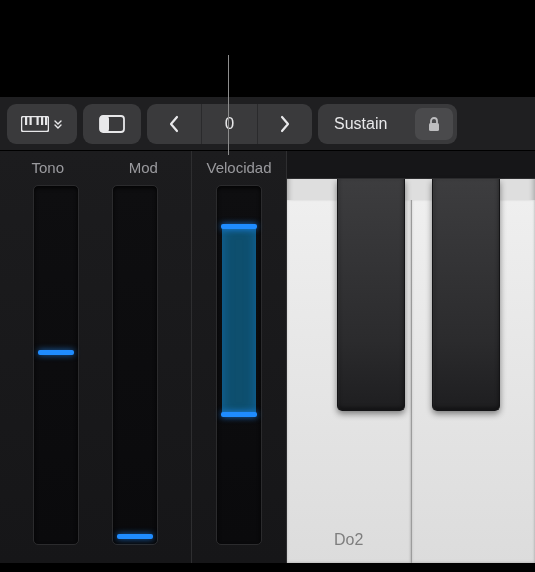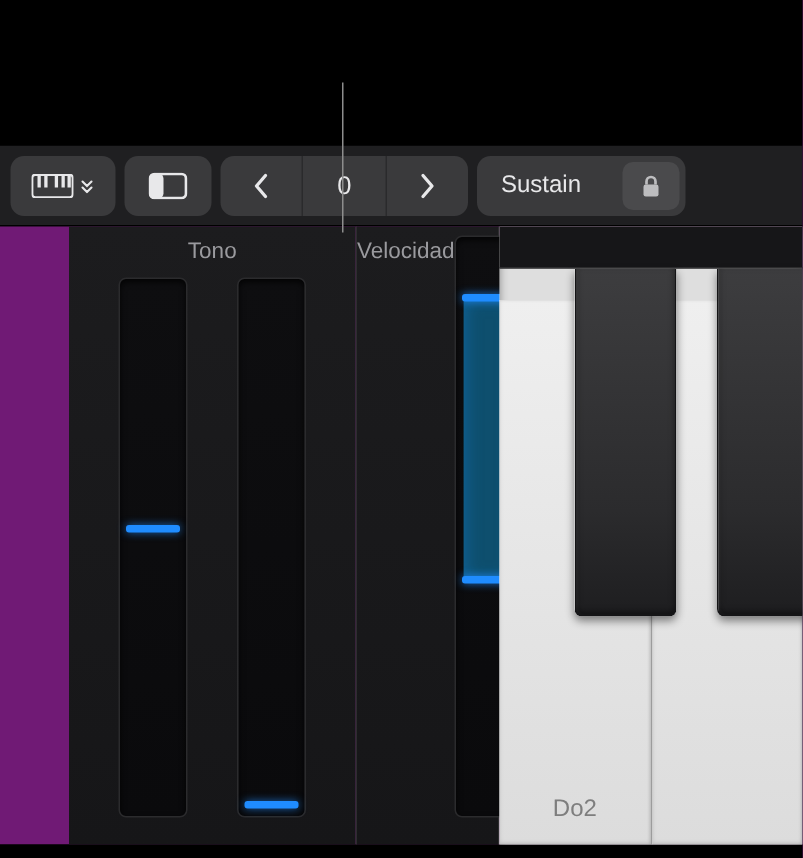--- a/index.html
+++ b/index.html
@@ -101,36 +101,36 @@
     border-radius: 7px;
     display: flex;
     align-items: center;
     justify-content: center;
     color: #bdbdbf;
   }
   
   .main {
     display: flex;
     height: 412px;
-    background: #701a75;
-    padding-left: 46px;
+    background: #0c4a6e;
   }
   .panel-left {
     width: 192px;
     background: linear-gradient(#1c1c1e,#161618);
     display: flex;
     flex-direction: column;
     border-right: 1px solid #2e2e30;
   }
   .panel-vel {
     width: 95px;
     background: linear-gradient(#1c1c1e,#161618);
     display: flex;
-    flex-direction: row;
+    flex-direction: column;
     border-right: 1px solid #2e2e30;
+    justify-content: center;
   }
   .labels-row {
     display: flex;
     height: 28px;
     align-items: center;
     justify-content: space-around;
     color: #9a9a9e;
     font-size: 15px;
     padding-top: 4px;
   }
@@ -306,20 +306,21 @@
       </span>
     </div>
   </div>
 </div>
 
 <div class="main">
 
   <div class="panel-left">
     <div class="labels-row">
       <div class="lbl" style="width:50%">Tono</div>
+      <div class="lbl" style="width:50%">Mod</div>
     </div>
     <div class="sliders-row">
       <div class="slider-track">
         <div class="slider-handle" id="tono-handle" style="top: 163.56px;"></div>
       </div>
       <div class="slider-track">
         <div class="slider-handle" id="mod-handle" style="top: 348px;"></div>
       </div>
     </div>
   </div>

